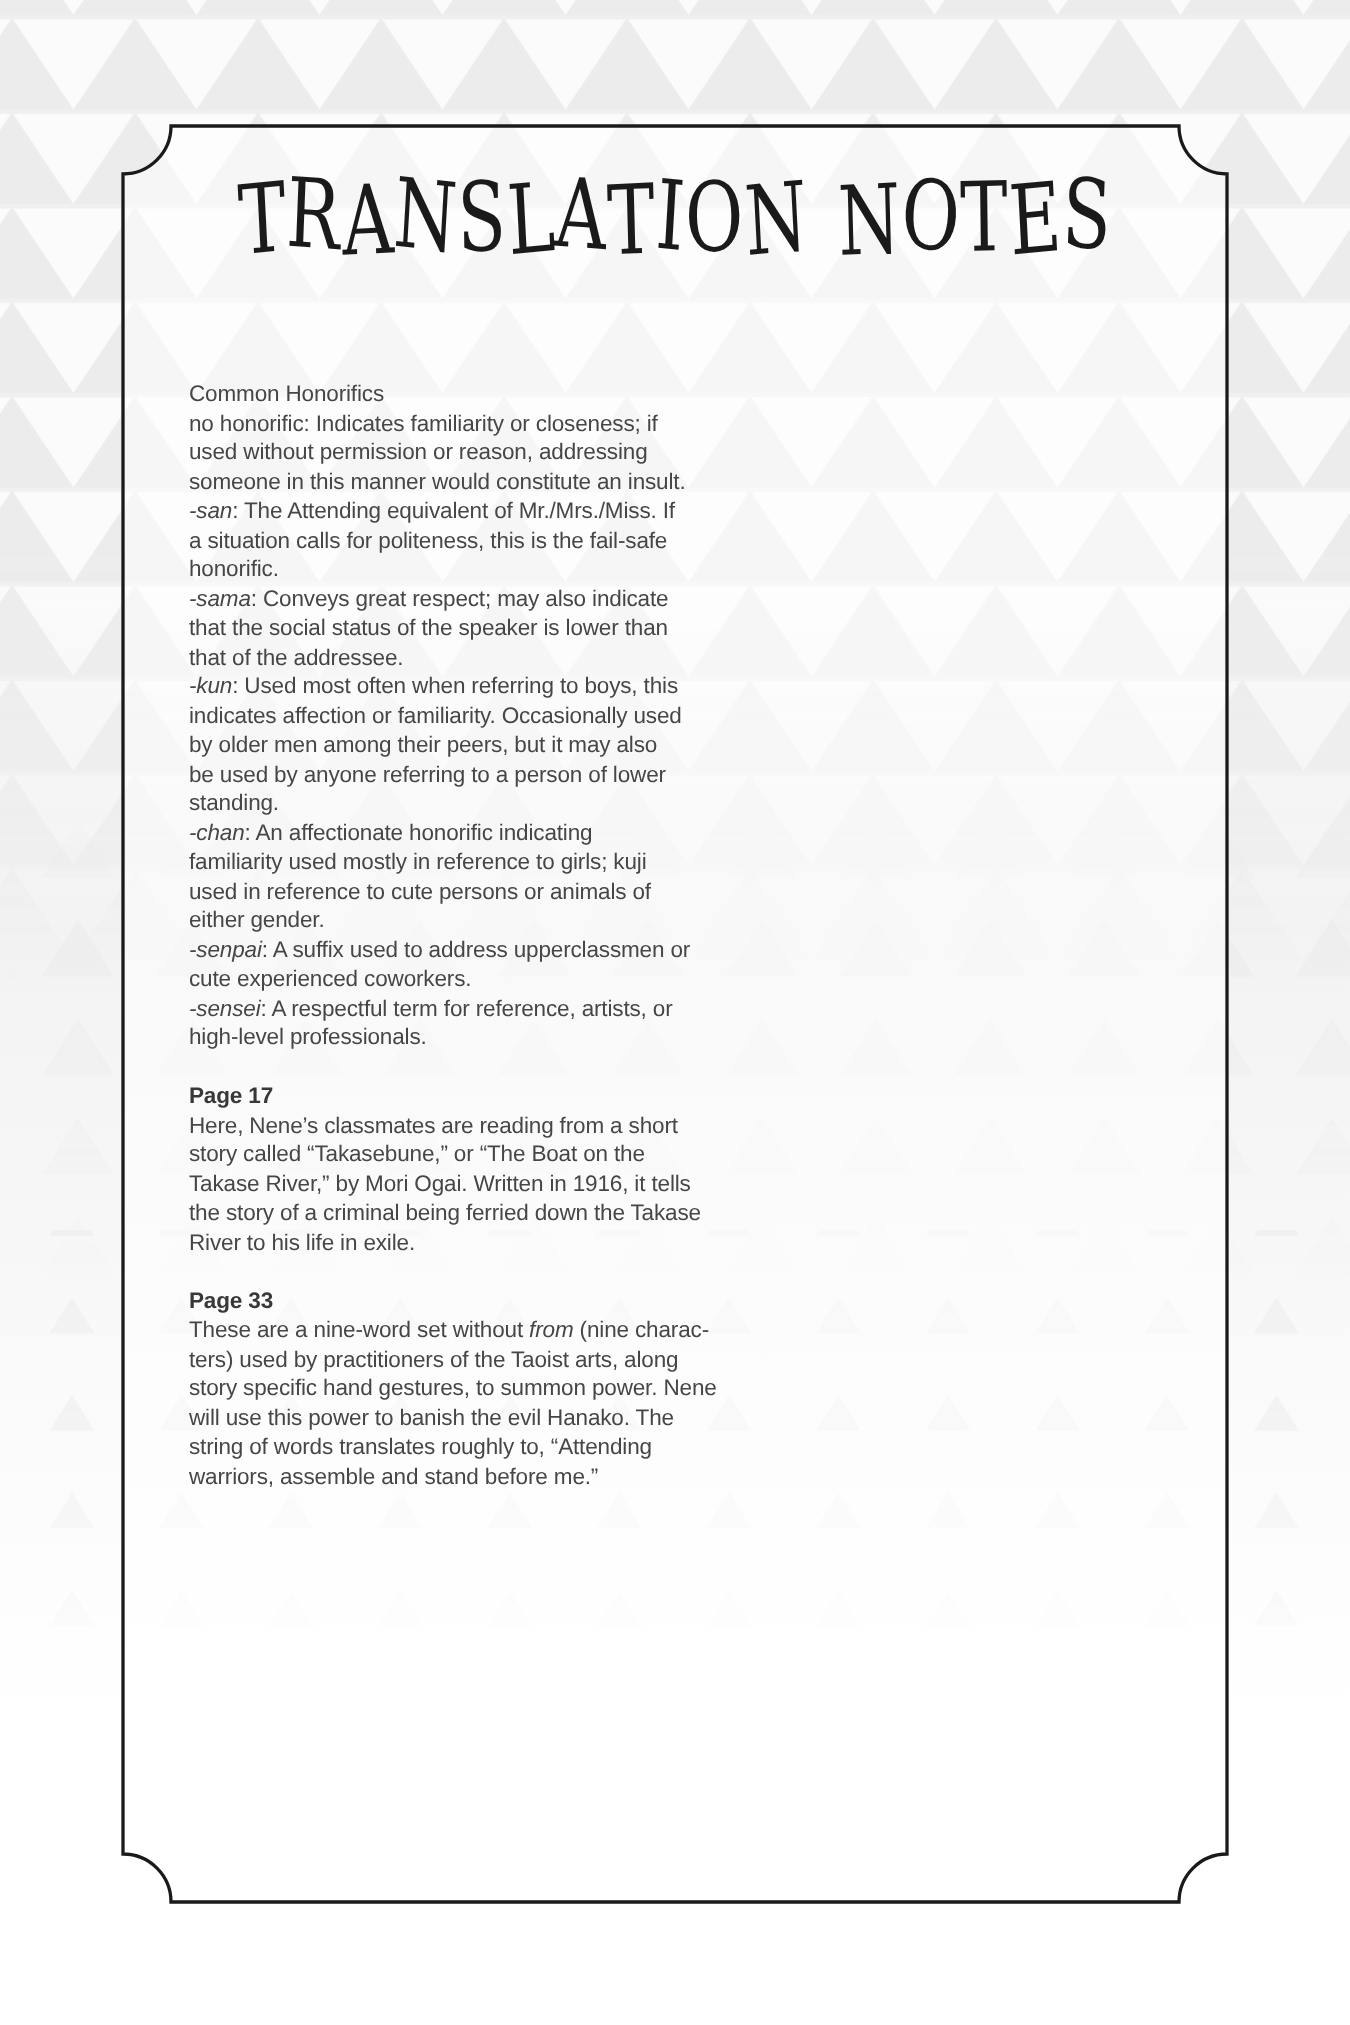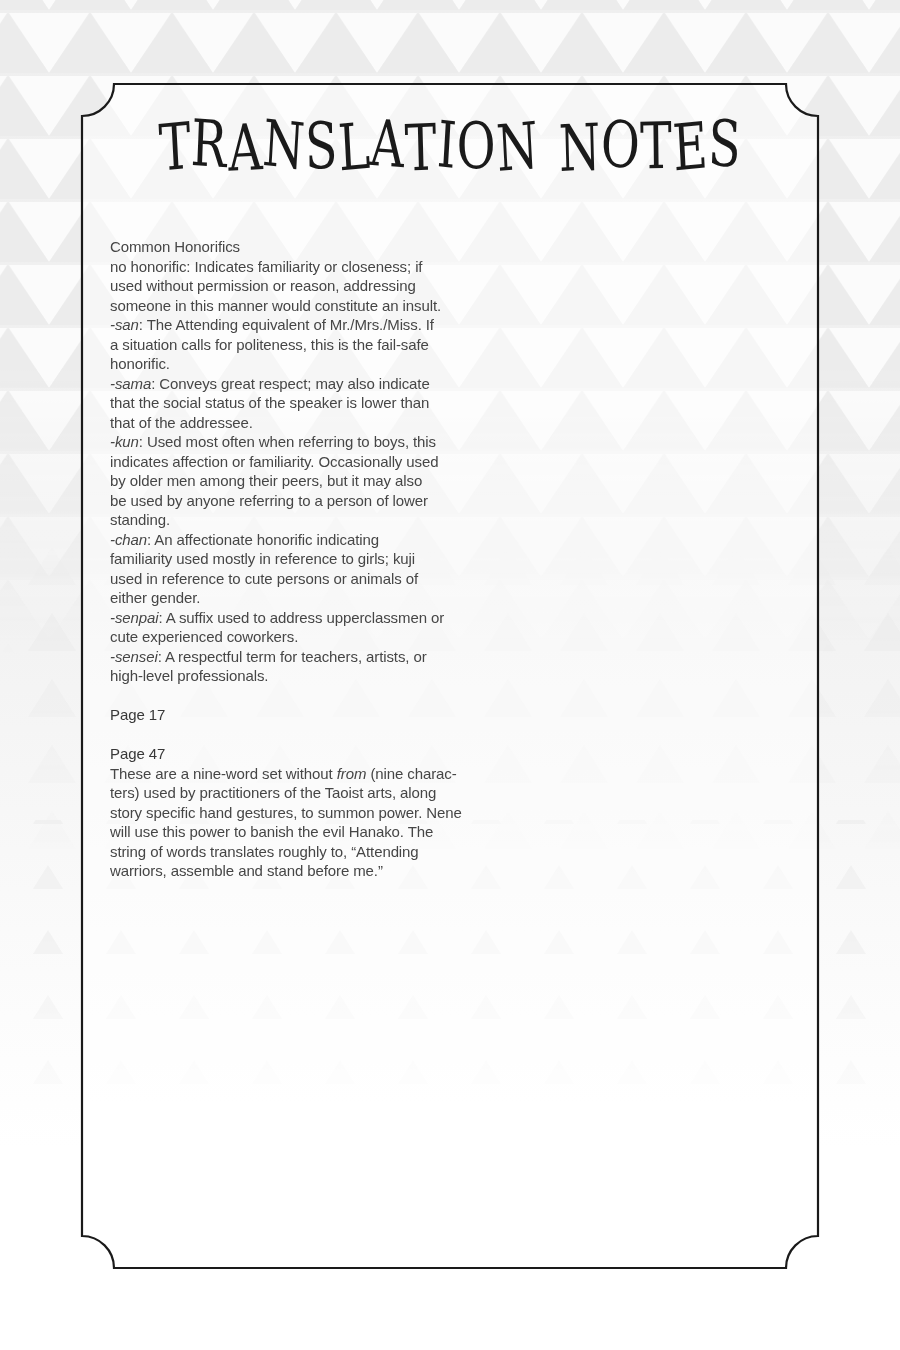--- a/index.html
+++ b/index.html
@@ -30,23 +30,23 @@
   .title span:nth-child(5n+5){transform:rotate(-1deg);}
   .title span.sp{width:0.42em;}
 
   
   .notes{
     position:absolute;left:110px;top:237px;width:480px;
     font-size:15px;line-height:19.5px;letter-spacing:-0.1px;
     color:var(--body-text,#464646);
     white-space:pre-line;
   }
-  .section{margin:0;}
+  .section{margin:16px;}
   .section + .section{margin-top:19.5px;}
-  .notes .b{font-weight:normal;color:var(--heading-text,#383838);}
+  .notes .b{font-weight:bold;color:var(--heading-text,#383838);}
   .notes .i{font-style:italic;text-align:right;}
 </style>
 </head>
 <body>
 
 <div class="stage">
 
   <svg class="bg" width="900" height="1350" viewBox="0 0 900 1350">
     <defs>
       <linearGradient id="gBase" x1="0" y1="0" x2="0" y2="1">
@@ -118,23 +118,27 @@
 indicates affection or familiarity. Occasionally used
 by older men among their peers, but it may also
 be used by anyone referring to a person of lower
 standing.
 </span><span class="i ">-chan</span><span class="">: An affectionate honorific indicating
 familiarity used mostly in reference to girls; kuji
 used in reference to cute persons or animals of
 either gender.
 </span><span class="i ">-senpai</span><span class="">: A suffix used to address upperclassmen or
 cute experienced coworkers.
-</span><span class="i ">-sensei</span><span class="">: A respectful term for teachers, artists, or
+</span><span class="i ">-sensei</span><span class="">: A respectful term for reference, artists, or
 high-level professionals.</span></div><div class="section"><span class="b">Page 17
-</span></div><div class="section"><span class="b">Page 47
+</span><span class="">Here, Nene’s classmates are reading from a short
+story called “Takasebune,” or “The Boat on the
+Takase River,” by Mori Ogai. Written in 1916, it tells
+the story of a criminal being ferried down the Takase
+River to his life in exile.</span></div><div class="section"><span class="b">Page 33
 </span><span class="">These are a nine-word set without </span><span class="i ">from</span><span class=""> (nine charac-
 ters) used by practitioners of the Taoist arts, along
 story specific hand gestures, to summon power. Nene
 will use this power to banish the evil Hanako. The
 string of words translates roughly to, “Attending
 warriors, assemble and stand before me.”</span></div></div>
 
 </div>
 
 </body></html>

